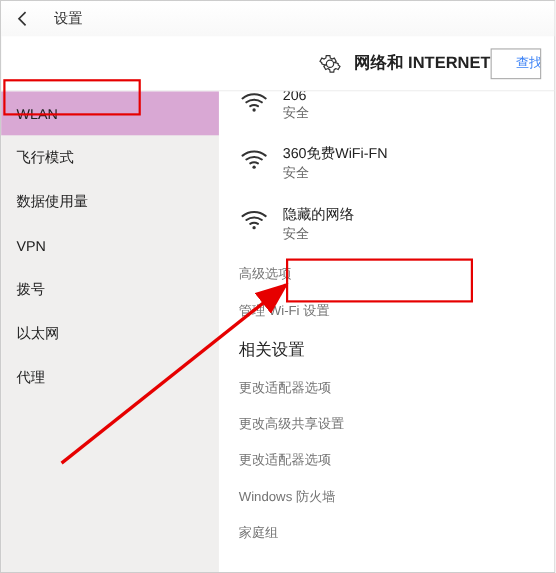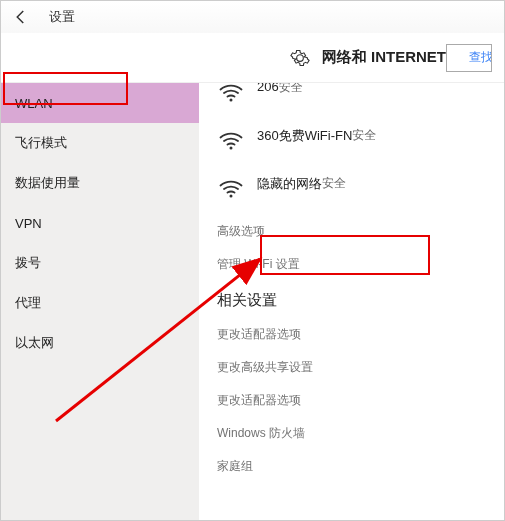--- a/index.html
+++ b/index.html
@@ -18,21 +18,21 @@
     
     .body { display: flex; flex: 1; overflow: hidden; }
     
     .sidebar { width: 198px; background: #f0efee; display: flex; flex-direction: column; }
     .sidebar-item { height: 40px; display: flex; align-items: center; padding-left: 14px; font-size: 13px; color: #222; cursor: pointer; }
     .sidebar-item.selected { background: #d9a8d4; }
     
     .content { flex: 1; padding: 4px 0 0 18px; overflow: hidden; }
     .wifi-row { display: flex; align-items: flex-start; gap: 12px; margin-bottom: 20px; }
     .wifi-icon { width: 28px; height: 28px; flex-shrink: 0; }
-    .wifi-text { display: flex; }
+    .wifi-text { display: flex; flex-direction: column; }
     .wifi-name { font-size: 13px; color: #222; }
     .wifi-status { font-size: 12px; color: #666; }
     
     .link { font-size: 12px; color: #737373; cursor: pointer; margin-bottom: 16px; display: block; }
     
     .section-title { font-size: 15px; color: #222; font-weight: 400; margin: 18px 0 16px 0; }
     
     
     .overlay { position: absolute; left: 0; top: 0; width: 100%; height: 100%; pointer-events: none; }
     .highlight-box { position: absolute; border: 2px solid #e60000; }
@@ -79,24 +79,24 @@
       <div class="sidebar-item">
         <span>数据使用量</span>
       </div>
       <div class="sidebar-item">
         <span>VPN</span>
       </div>
       <div class="sidebar-item">
         <span>拨号</span>
       </div>
       <div class="sidebar-item">
-        <span>代理</span>
+        <span>以太网</span>
       </div>
       <div class="sidebar-item">
-        <span>以太网</span>
+        <span>代理</span>
       </div>
     </div>
 
     <div class="content">
 
       <div class="wifi-row" style="margin-top:-8px;">
         <svg class="wifi-icon" viewBox="0 0 24 24">
           <path d="M3 9a14 14 0 0118 0M6 12a10 10 0 0112 0M9 15a6 6 0 016 0" stroke="#333" stroke-width="1.6" fill="none" stroke-linecap="round"></path>
           <circle cx="12" cy="18" r="1.3" fill="#333"></circle>
         </svg>

